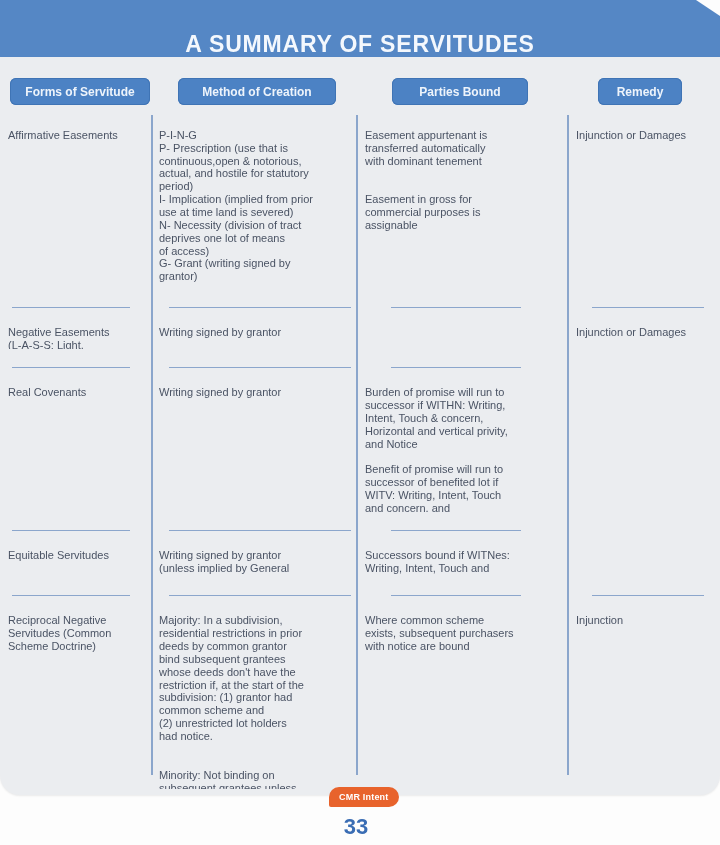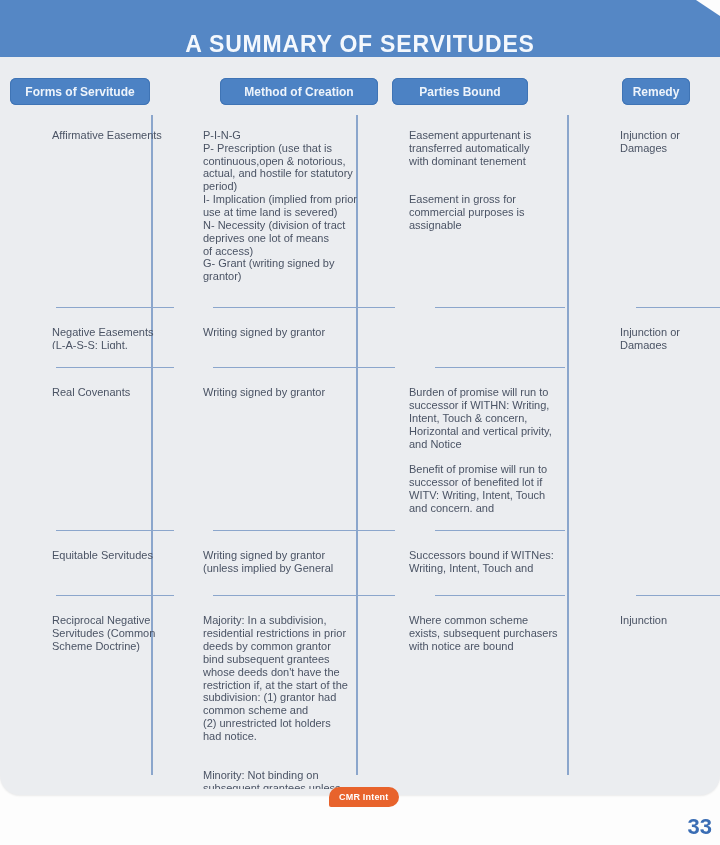--- a/index.html
+++ b/index.html
@@ -31,31 +31,31 @@
   }
   
   .colhead {
     position:absolute; top:21px; height:27px;
     background:#4c82c4; border-radius:6px;
     color:#eef4fb; font-size:12px; font-weight:bold;
     display:flex; align-items:center; justify-content:center;
     box-shadow:inset 0 0 0 1px #3f74b5;
   }
   .ch1 { left:10px;  width:140px; }
-  .ch2 { left:178px; width:158px;margin-left:42px; }
+  .ch2 { left:178px; width:158px; }
   .ch3 { left:392px; width:136px; }
-  .ch4 { left:598px; width:68px;margin-left:24px;  }
+  .ch4 { left:598px; width:84px;  }
   
   .tbody { position:absolute; top:55px; left:0; width:720px; height:677px; }
   .vline {
     position:absolute; top:3px; width:1.5px; height:660px;
     background:#8ba6cc;
   }
   .vl1 { left:151px; } .vl2 { left:356px; } .vl3 { left:567px; }
-  .row { position:relative; display:grid; grid-template-columns:151px 205px 211px auto;padding-left:44px; }
+  .row { position:relative; display:grid; grid-template-columns:151px 205px 211px auto; }
   .r1 { height:177px; } .r2 { height:60px; } .r3 { height:163px; }
   .r4 { height:65px; }  .r5 { height:212px; }
   .cell {
     padding:4px 4px 0 8px; font-size:11px; line-height:1.17;
     white-space:pre-line; overflow:hidden;
   }
   .cell p { margin:0; }
   .cell p.gap { margin-top:13px; }
   .hr { display:block; height:1.5px; background:#8ba6cc; margin:1px 0 5px 0; border:0; }
   .c1 .hr { width:118px; margin-left:4px; }
@@ -65,21 +65,21 @@
   .c3, .c4 { padding-left:9px; }
   
   .badge {
     position:absolute; top:787px; left:329px;
     background:#e8632c; color:#ffffff;
     font-size:9px; font-weight:bold; letter-spacing:0.2px;
     padding:5px 10px; border-radius:10px 10px 10px 2px;
   }
   .pagenum {
     position:absolute; top:814px; left:0; width:712px;
-    text-align:right; color:#3a6db4; font-size:22px; font-weight:bold;
+    text-align:center; color:#3a6db4; font-size:22px; font-weight:bold;
   }
 </style>
 </head>
 <body>
 
 <div class="doc">
 
   <header class="titlebar">
     <h1>A SUMMARY OF SERVITUDES</h1>
     <div class="notch"></div>

